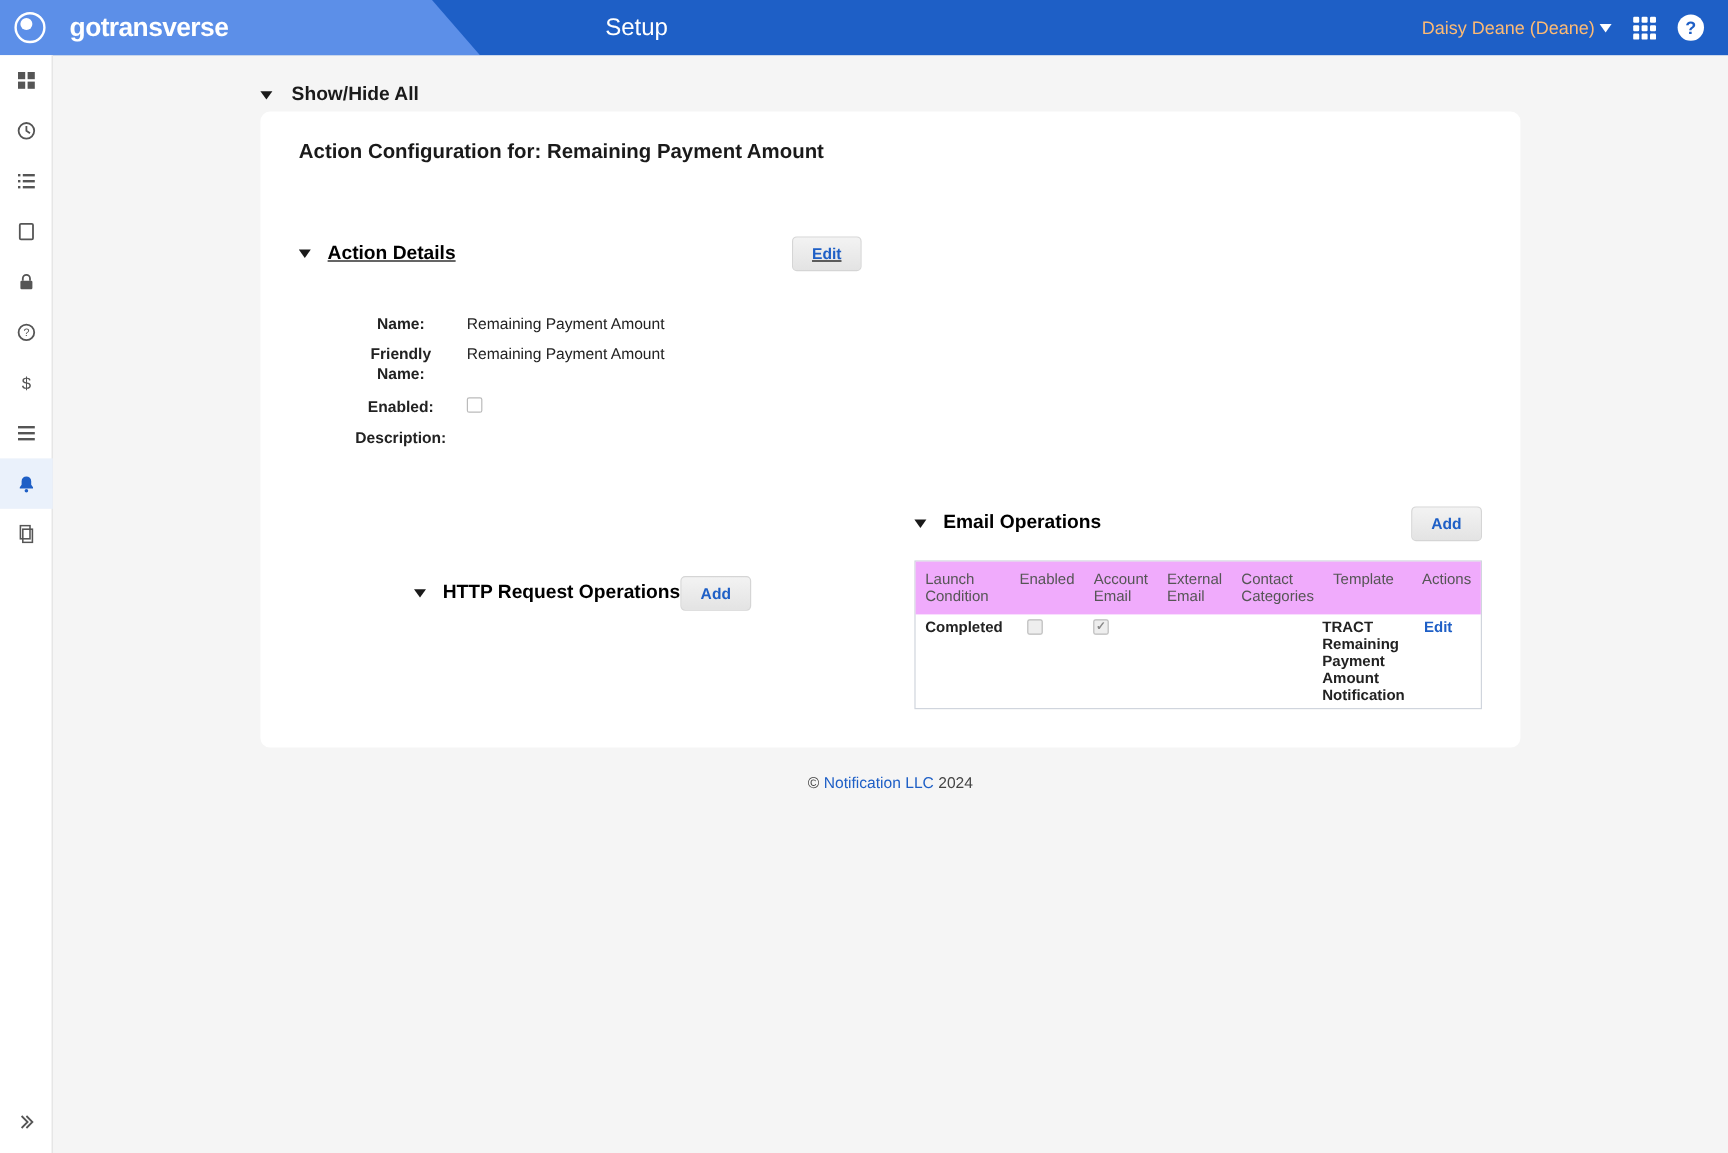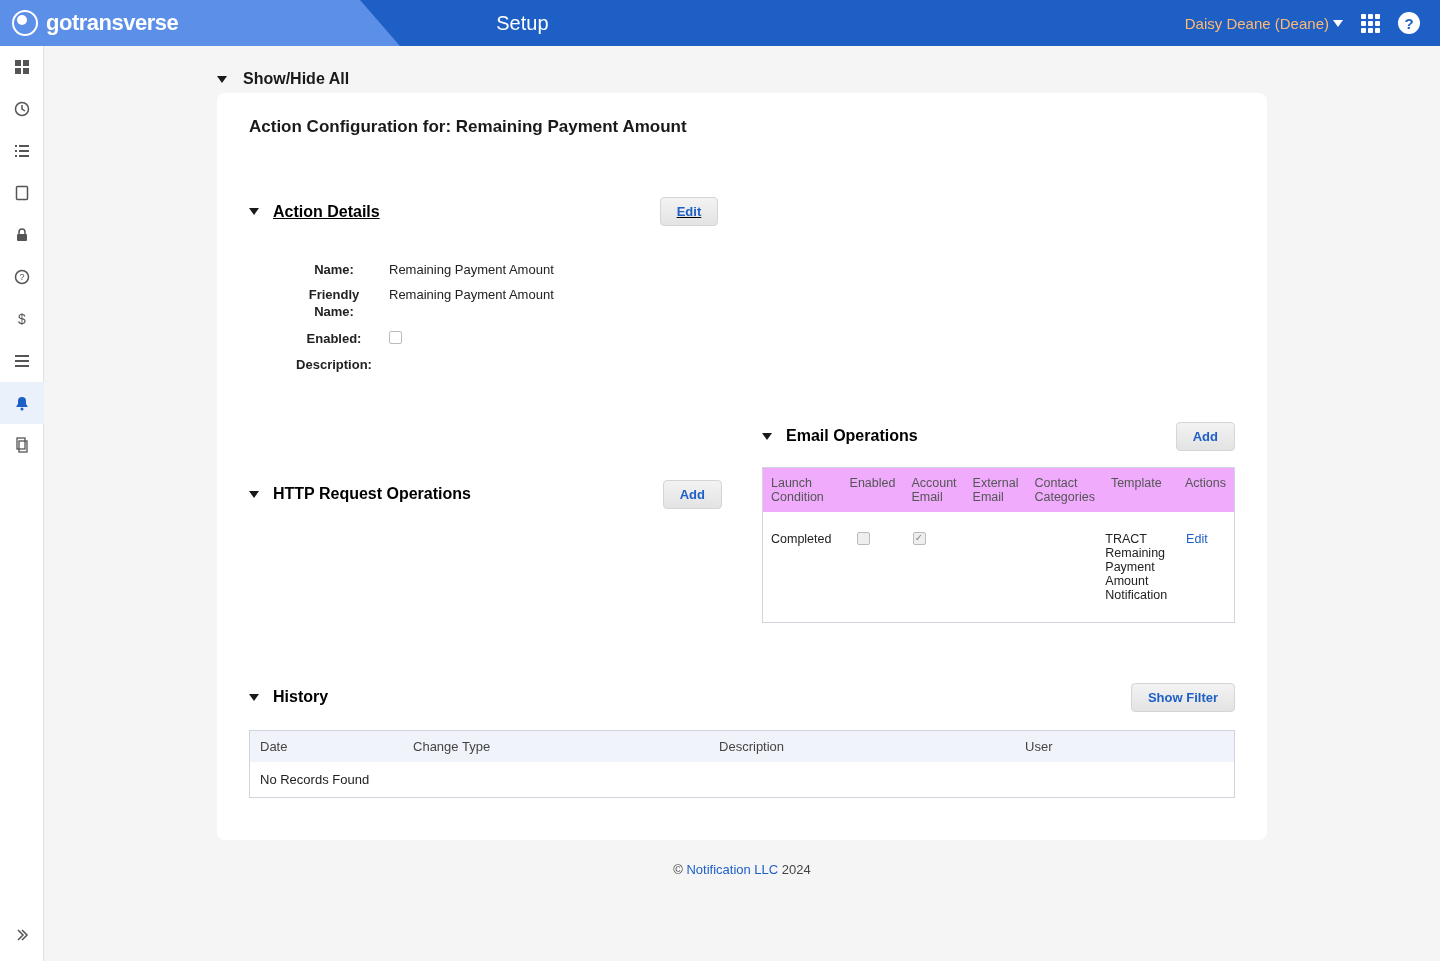--- a/index.html
+++ b/index.html
@@ -1,21 +1,21 @@
 <!DOCTYPE html>
 <html><head>
 <meta charset="utf-8">
 <style>
 * { margin:0; padding:0; box-sizing:border-box; font-family:Arial,Helvetica,sans-serif; }
 body { background:#f5f5f5; width:1440px; height:961px; overflow:hidden; position:relative; }
 
 
 .header { height:46px; background:#1e5fc6; display:flex; align-items:center; position:relative; }
 .header-logo-slant { position:absolute; left:0; top:0; width:400px; height:46px; background:#5c8fe8; clip-path:polygon(0 0,360px 0,400px 46px,0 46px); }
-.header-logo { position:relative; display:flex; align-items:center; gap:8px; margin-left:12px; z-index:2; }
+.header-logo { position:relative; display:flex; align-items:center; gap:20px; margin-left:12px; z-index:2; }
 .header-logo-icon { width:26px; height:26px; border:2.5px solid #fff; border-radius:50%; position:relative; }
 .header-logo-icon::after { content:""; position:absolute; width:10px; height:10px; background:#fff; border-radius:50%; top:3px; left:3px; }
 .header-logo-text { color:#fff; font-size:22px; font-weight:bold; letter-spacing:-0.5px; }
 .header-title { color:#fff; font-size:20px; margin:0 auto; position:relative; z-index:2; }
 .header-right { display:flex; align-items:center; gap:18px; margin-left:auto; margin-right:20px; z-index:2; position:relative; }
 .header-user { color:#fdba74; font-size:15px; display:flex; align-items:center; gap:4px; cursor:pointer; }
 .header-grid-icon { display:grid; grid-template-columns:repeat(3,5px); grid-template-rows:repeat(3,5px); gap:2px; cursor:pointer; }
 .header-grid-icon span { background:#fff; border-radius:1px; }
 .header-help { width:22px; height:22px; border-radius:50%; background:#fff; color:#1e5fc6; display:flex; align-items:center; justify-content:center; font-weight:bold; font-size:15px; cursor:pointer; }
 
@@ -48,21 +48,21 @@
 .chk.checked::after { content:"✓"; position:absolute; font-size:10px; color:#888; top:-1px; left:1px; }
 .chk.disabled { background:#eee; }
 
 .two-col { display:flex; gap:40px; }
 .col { flex:1; }
 
 .table { border:1px solid #d0d5dd; margin-top:16px; font-size:12.5px; width:100%; }
 .thead { background:#f0abfc; display:flex; }
 .th { padding:8px 8px; color:#555; border-right:0; }
 .trow { display:flex; }
-.td { padding:20px 8px; color:#222; }
+.td { padding:4px 8px; color:#222;font-weight:bold; }
 .link { color:#1e5fc6; cursor:pointer; }
 
 .hist-table { border:1px solid #d0d5dd; margin-top:18px; width:100%; font-size:13px; }
 .hist-head { background:#f0f4fa; display:flex; padding:8px 10px; color:#444; }
 .hist-body { padding:10px; color:#222; }
 
 .footer { text-align:center; font-size:13px; color:#444; padding:22px 0; }
 .footer a { color:#1e5fc6; text-decoration:none; }
 
 .icon-svg { width:16px; height:16px; }
@@ -203,21 +203,21 @@
           </div>
           <div class="detail-row">
             <div class="detail-label">Description:</div>
             <div class="detail-value"></div>
           </div>
         </div>
       </div>
 
       <div class="two-col">
         <div class="col" style="padding-top:58px;">
-          <div class="section-head" style="justify-content:space-between;">
+          <div class="section-head" style="justify-content:center;">
             <div class="section-title">
               <span class="caret"></span>
               <span>HTTP Request Operations</span>
             </div>
             <button class="btn">Add</button>
           </div>
         </div>
 
         <div class="col">
           <div class="section-head" style="justify-content:space-between;">
@@ -243,38 +243,20 @@
               <div class="td" style="flex:0.9"><span class="chk checked disabled"></span></div>
               <div class="td" style="flex:0.9"></div>
               <div class="td" style="flex:1.1"></div>
               <div class="td" style="flex:1.3">TRACT Remaining Payment Amount Notification</div>
               <div class="td link" style="flex:0.8">Edit</div>
             </div>
           </div>
         </div>
       </div>
 
-      <div class="section" style="margin-top:60px; margin-bottom:10px;">
-        <div class="section-head" style="justify-content:space-between;">
-          <div class="section-title">
-            <span class="caret"></span>
-            <span>History</span>
-          </div>
-          <button class="btn">Show Filter</button>
-        </div>
-        <div class="hist-table">
-          <div class="hist-head">
-            <div style="flex:1">Date</div>
-            <div style="flex:2">Change Type</div>
-            <div style="flex:2">Description</div>
-            <div style="flex:1.3">User</div>
-          </div>
-          <div class="hist-body">No Records Found</div>
-        </div>
-      </div>
 
     </div>
 
     <div class="footer">
       <span>©</span>
       <a href="#">Notification LLC</a>
       <span>2024</span>
     </div>
 
   </div>

